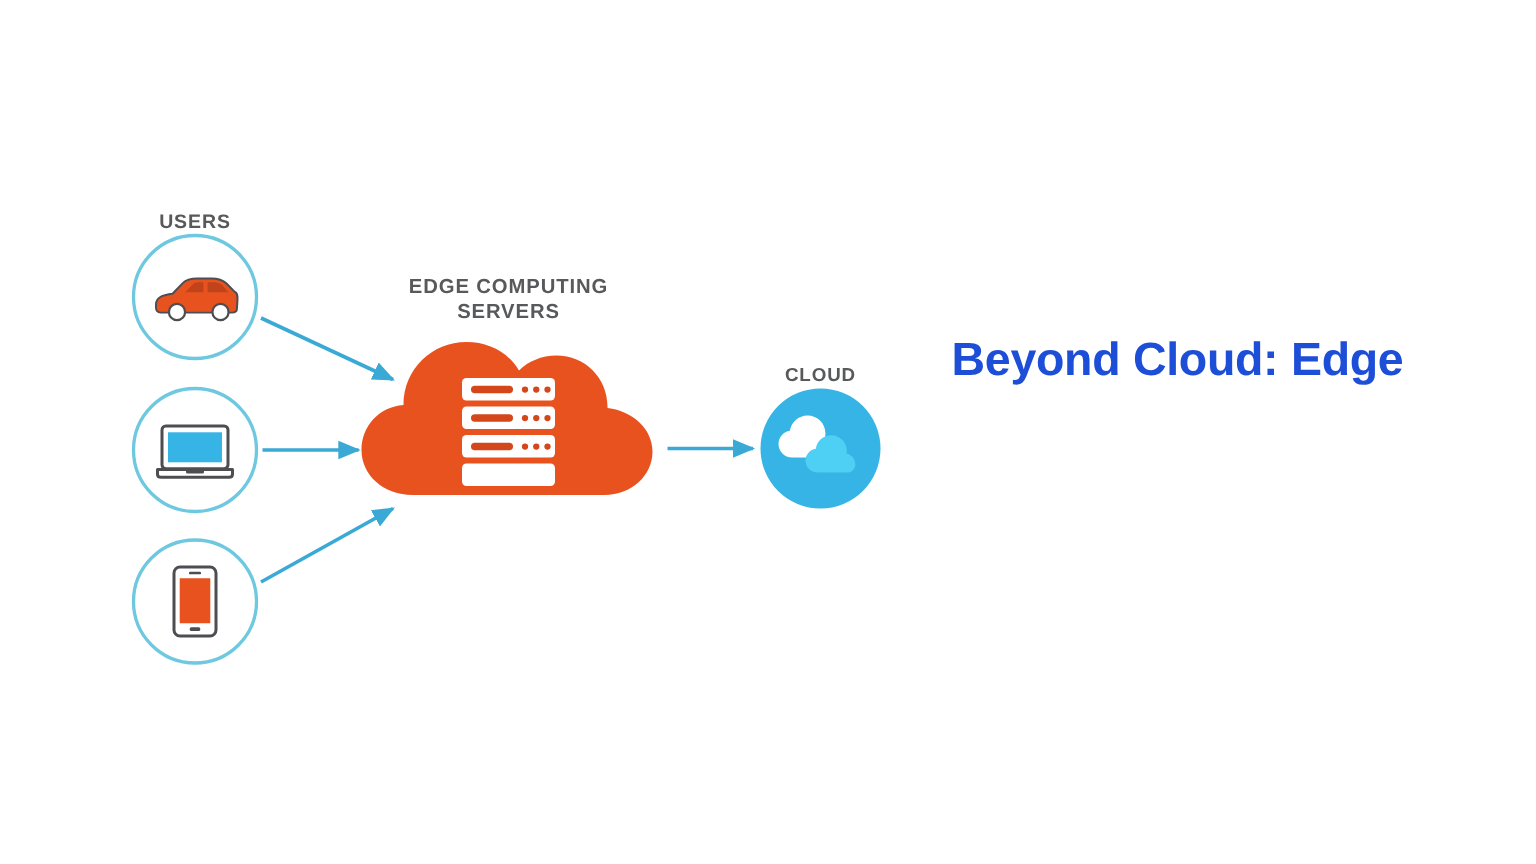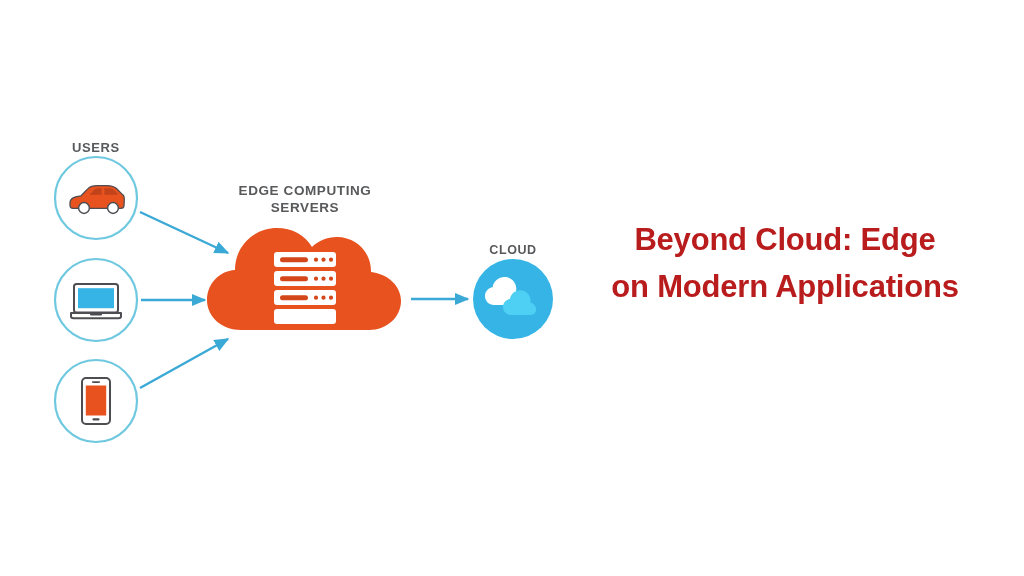--- a/index.html
+++ b/index.html
@@ -20,20 +20,21 @@
     background: #ffffff;
   }
 
   
   #diagram {
     position: absolute;
     left: 0;
     top: 0;
     width: 600px;
     height: 480px;
+    padding-left: 34px;
   }
   #diagram svg {
     display: block;
     width: 600px;
     height: 576px;
   }
 
   .node-label {
     font-family: "Liberation Sans", sans-serif;
     font-weight: 700;
@@ -47,21 +48,21 @@
   
   #title-block {
     position: absolute;
     left: 575px;
     top: 216px;
     width: 420px;
     text-align: center;
   }
   #title-block .headline {
     margin: 0;
-    color: #b91c1c;
+    color: #1d4ed8;
     font-family: "Liberation Sans", sans-serif;
     font-weight: 700;
     font-size: 31px;
     line-height: 47px;
     letter-spacing: -0.2px;
   }
   #title-block .headline .ln { display: block; white-space: nowrap; }
 </style>
 </head>
 <body>
@@ -179,17 +180,16 @@
                    C536.2,312.6 533.8,315 530.8,315
                    Z" fill="#4ed0f5"></path>
         </g>
       </g>
     </svg>
   </div>
 
   <div id="title-block">
     <h1 class="headline">
       <span class="ln">Beyond Cloud: Edge</span>
-      <span class="ln">on Modern Applications</span>
     </h1>
   </div>
 
 </div>
 
 </body></html>

